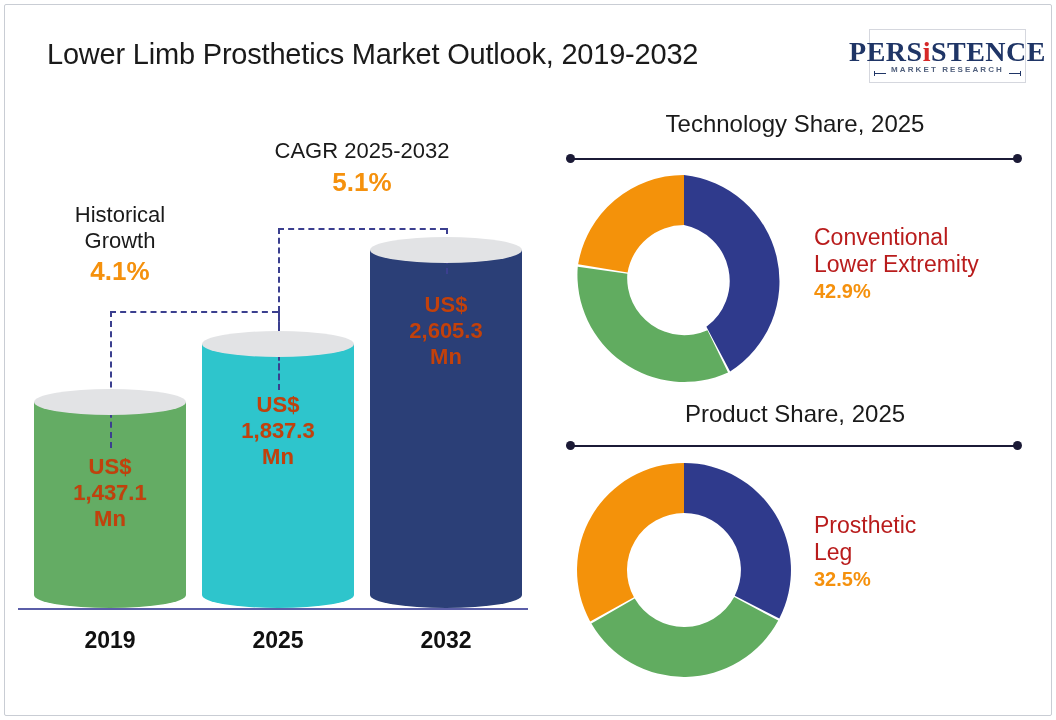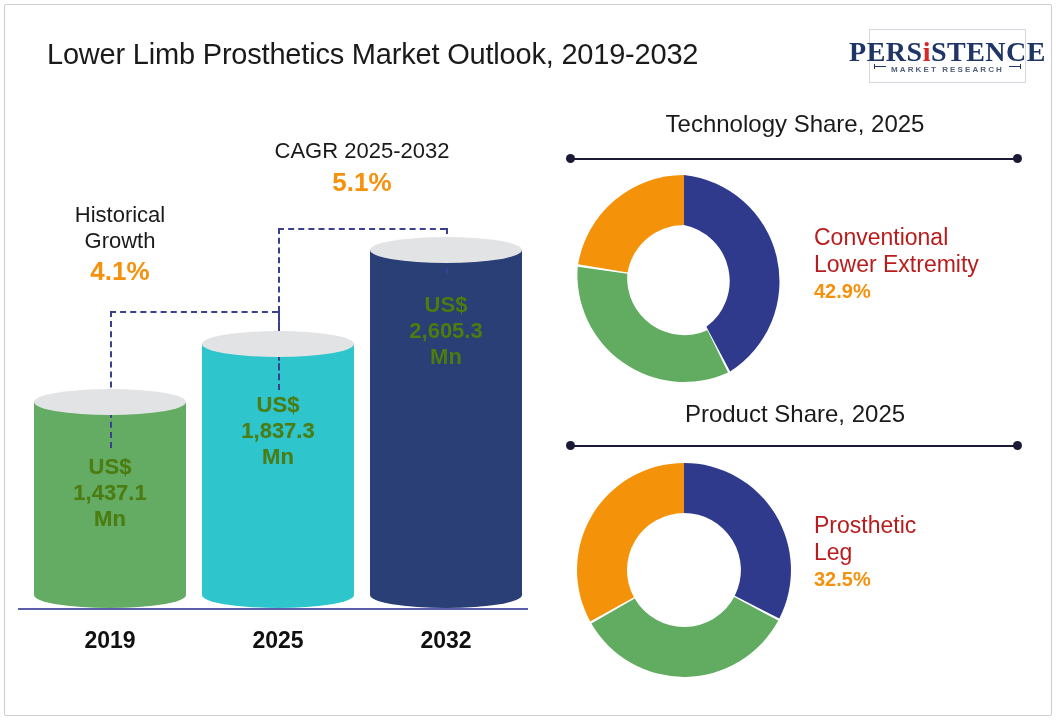--- a/index.html
+++ b/index.html
@@ -62,21 +62,21 @@
     color: #1f3566;
     letter-spacing: 0.5px;
     line-height: 1;
     font-family: Liberation Serif, serif;
   }
   .logo-word .dot-i {
     color: #d62828;
   }
   .logo-sub-wrap {
     display: flex;
-    align-items: flex-start;
+    align-items: flex-end;
     gap: 5px;
   }
   .logo-rule {
     width: 12px;
     height: 1px;
     background: #1f3566;
     position: relative;
   }
   .logo-rule::before {
     content: "";
@@ -120,21 +120,21 @@
     width: 100%;
     height: 26px;
     border-radius: 50%;
     background: #e2e3e5;
   }
   .cyl .val {
     position: absolute;
     left: 0;
     width: 100%;
     text-align: center;
-    color: #4d7c0f;
+    color: #c2410c;
     font-weight: 700;
     font-size: 22px;
     line-height: 1.18;
     text-shadow: 0 0 1px rgba(0,0,0,0.12);
   }
   .cyl .xlabel {
     position: absolute;
     left: 0;
     width: 100%;
     text-align: center;

